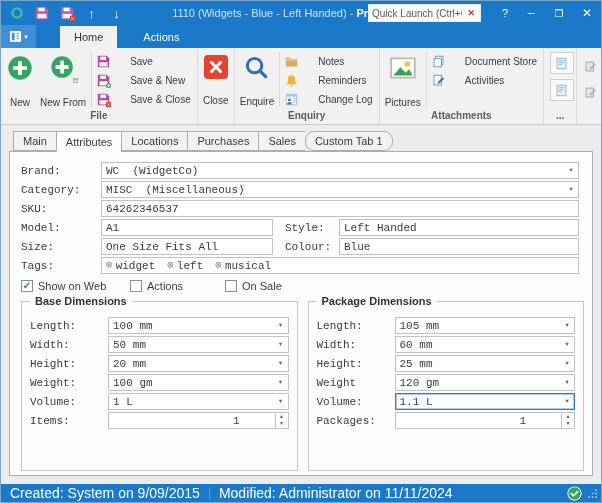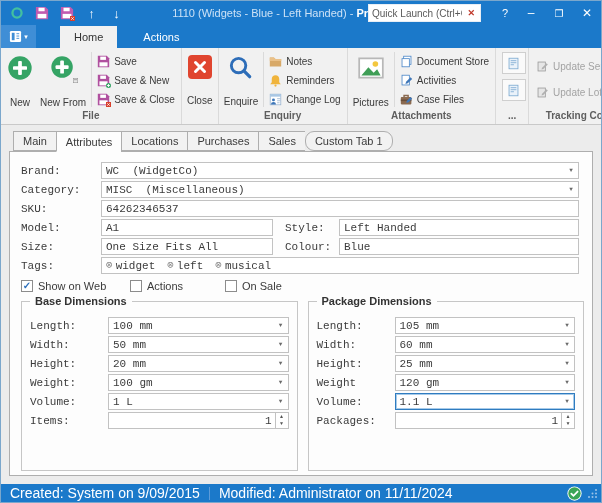--- a/index.html
+++ b/index.html
@@ -32,37 +32,37 @@
 
   
   .ribbon { height: 77px; background: #f1f1f1; border-bottom: 1px solid #c9c9c9; display: flex; flex-shrink: 0; font-size: 10px; position: relative; }
   .rgroup { display: flex; flex-direction: column; border-right: 1px solid #dadada; flex-shrink: 0; }
   .rgcontent { flex: 1; display: flex; align-items: stretch; padding: 2px 2px 0 2px; }
   .rglabel { height: 15px; text-align: center; color: #5e5e5e; font-weight: bold; line-height: 13px; }
   .bigbtn { display: flex; flex-direction: column; align-items: center; justify-content: flex-start; padding: 4px 3px 0; gap: 16px; }
   .bigbtn .cap { text-align: center; line-height: 10px; white-space: nowrap; }
   .vsep { width: 1px; background: #dadada; margin: 2px 2px; }
   .smallstack { display: flex; flex-direction: column; justify-content: flex-start; padding-top: 2px; }
-  .smallbtn { display: flex; align-items: center; gap: 4px; height: 19px; padding: 0 4px 0 3px; white-space: nowrap; }
+  .smallbtn { display: flex; align-items: center; gap: 20px; height: 19px; padding: 0 4px 0 3px; white-space: nowrap; }
   .smallbtn.icononly { width: 24px; height: 22px; border: 1px solid #cfcfcf; background: #fafafa; justify-content: center; margin: 2px 0 3px 4px; }
   .disabledtxt { color: #a3a3a3; }
   .ribbonend { flex: 1; position: relative; border-right: none; }
 
   
   .docarea { flex: 1; position: relative; background: #ececec; }
   .doctabs { position: absolute; left: 12px; top: 6px; display: flex; align-items: flex-end; z-index: 2; }
   .dtab { height: 20px; padding: 0 9px; line-height: 19px; background: #f2f2f2; border: 1px solid #aeaeae; border-right: none; color: #3b3b3b; }
   .dtab:last-child { border-right: 1px solid #aeaeae; border-radius: 9px; }
   .dtab.active { background: #fdfdfd; height: 21px; line-height: 20px; border-bottom: 1px solid #fdfdfd; margin-bottom: -1px; }
   .page { position: absolute; left: 8px; right: 8px; top: 26px; bottom: 8px; background: #fdfdfd; border: 1px solid #aeaeae; padding: 10px 8px 0 11px; }
 
   .frow { display: flex; align-items: center; height: 17px; margin-bottom: 2px; font-family: Liberation Mono, monospace; }
   .flabel { width: 80px; flex-shrink: 0; }
   .rlabel { width: 66px; flex-shrink: 0; padding-left: 12px; }
-  .field { flex: 1; height: 17px; border: 1px solid #c2c2c2; background: #fff; display: flex; align-items: center; padding-left: 4px; overflow: hidden; }
+  .field { flex: 1; height: 17px; border: 1px solid #c2c2c2; background: #fff; display: flex; align-items: center; padding-left: 4px; overflow: hidden; gap: 32px; }
   .fieldtext { white-space: pre; }
   .combo .arrow { margin-left: auto; width: 14px; text-align: center; color: #6a6a6a; font-size: 6px; flex-shrink: 0; }
   .half { flex: 0 0 172px; }
   .mr { margin-right: 5px; }
 
   .chips { display: flex; gap: 12px; align-items: center; }
   .chip { display: flex; align-items: center; gap: 3px; }
   .chip .x { color: #8a8a8a; font-size: 11px; line-height: 1; }
 
   .cbrow { display: flex; align-items: center; height: 17px; margin: 3px 0 4px; }
@@ -290,29 +290,20 @@
                 <rect x="2.5" y="4.5" width="9" height="10" fill="#fff" stroke="#4a86c8"></rect>
               </svg>
             <span>Document Store</span>
           </div>
           <div class="smallbtn">
             <svg width="13" height="13" viewBox="0 0 16 16">
                 <rect x="2.5" y="1.5" width="9" height="12" fill="#fff" stroke="#4a86c8"></rect>
                 <path d="M7.5 9.5l5.5-5.5 2 2-5.5 5.5-2.8.8z" fill="#3f77b8"></path>
               </svg>
             <span>Activities</span>
-          </div>
-          <div class="smallbtn">
-            <svg width="13" height="13" viewBox="0 0 16 16">
-                <rect x="1" y="5" width="13" height="9" rx="1" fill="#8a6a50"></rect>
-                <path d="M5 5V3.2h5V5" fill="none" stroke="#8a6a50" stroke-width="1.8"></path>
-                <rect x="1" y="8" width="13" height="2" fill="#6a4f3a"></rect>
-                <path d="M8.5 9.5l4.5-4.5 2 2-4.5 4.5-2.8.8z" fill="#3f77b8"></path>
-              </svg>
-            <span>Case Files</span>
           </div>
         </div>
       </div>
       <div class="rglabel">Attachments</div>
     </div>
 
     <div class="rgroup">
       <div class="rgcontent" style="flex-direction:column;">
         <div class="smallbtn icononly">
           <svg width="13" height="13" viewBox="0 0 16 16">

